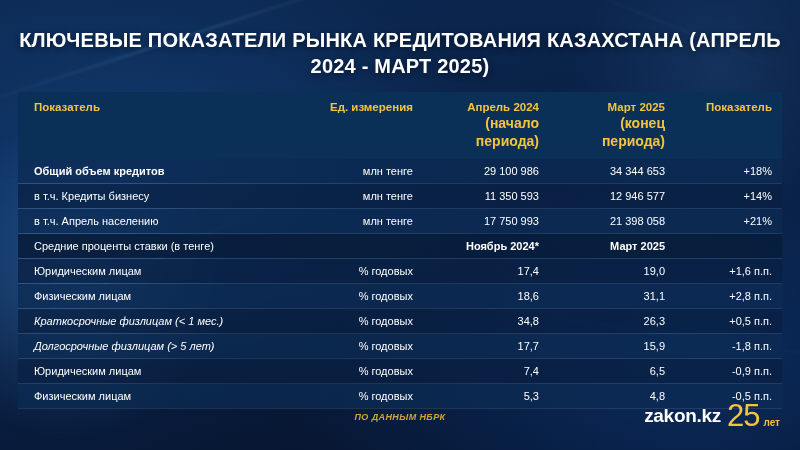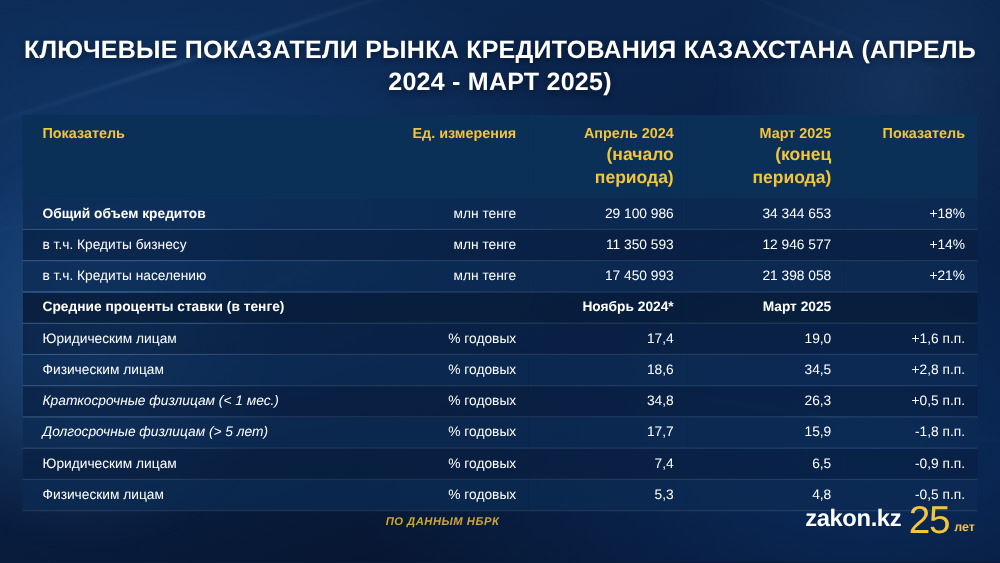--- a/index.html
+++ b/index.html
@@ -101,35 +101,35 @@
   tbody td.label {
     text-align: left;
     padding-left: 16px;
   }
   tbody tr.odd td { background: rgba(12,42,82,0.78); margin-top: 22px; }
   tbody tr.even td { background: rgba(9,32,66,0.78); }
   tbody tr.section td {
     background: rgba(8,29,60,0.92);
     font-weight: bold;
   }
-  tbody tr.section td.label { font-weight: bold; }
+  tbody tr.section td.label { font-weight: normal; }
   td.bold { font-weight: bold; }
   td.italic { font-style: italic; }
 
   .col1 { width: 38%; }
   .col2 { width: 15%; }
   .col3 { width: 16.5%; }
   .col4 { width: 16.5%; }
   .col5 { width: 14%; }
 
   .footnote {
     position: absolute;
     left: 0;
     top: 412px;
-    width: 708px;
+    width: 800px;
     text-align: center;
     color: #cfa53a;
     font-size: 9px;
     font-style: italic;
     font-weight: bold;
     letter-spacing: .4px;
   }
   .logo {
     position: absolute;
     right: 20px;
@@ -215,23 +215,23 @@
           <td>+18%</td>
         </tr>
         <tr class="even">
           <td class="label">в т.ч. Кредиты бизнесу</td>
           <td>млн тенге</td>
           <td>11 350 593</td>
           <td>12 946 577</td>
           <td>+14%</td>
         </tr>
         <tr class="odd">
-          <td class="label">в т.ч. Кредиты населению</td>
+          <td class="label">в т.ч. Апрель населению</td>
           <td>млн тенге</td>
-          <td>17 450 993</td>
+          <td>17 750 993</td>
           <td>21 398 058</td>
           <td>+21%</td>
         </tr>
         <tr class="section">
           <td class="label bold">Средние проценты ставки (в тенге)</td>
           <td></td>
           <td>Ноябрь 2024*</td>
           <td>Март 2025</td>
           <td></td>
         </tr>
@@ -239,21 +239,21 @@
           <td class="label">Юридическим лицам</td>
           <td>% годовых</td>
           <td>17,4</td>
           <td>19,0</td>
           <td>+1,6 п.п.</td>
         </tr>
         <tr class="odd">
           <td class="label">Физическим лицам</td>
           <td>% годовых</td>
           <td>18,6</td>
-          <td>34,5</td>
+          <td>31,1</td>
           <td>+2,8 п.п.</td>
         </tr>
         <tr class="even">
           <td class="label italic">Краткосрочные физлицам (&lt; 1 мес.)</td>
           <td>% годовых</td>
           <td>34,8</td>
           <td>26,3</td>
           <td>+0,5 п.п.</td>
         </tr>
         <tr class="odd">

